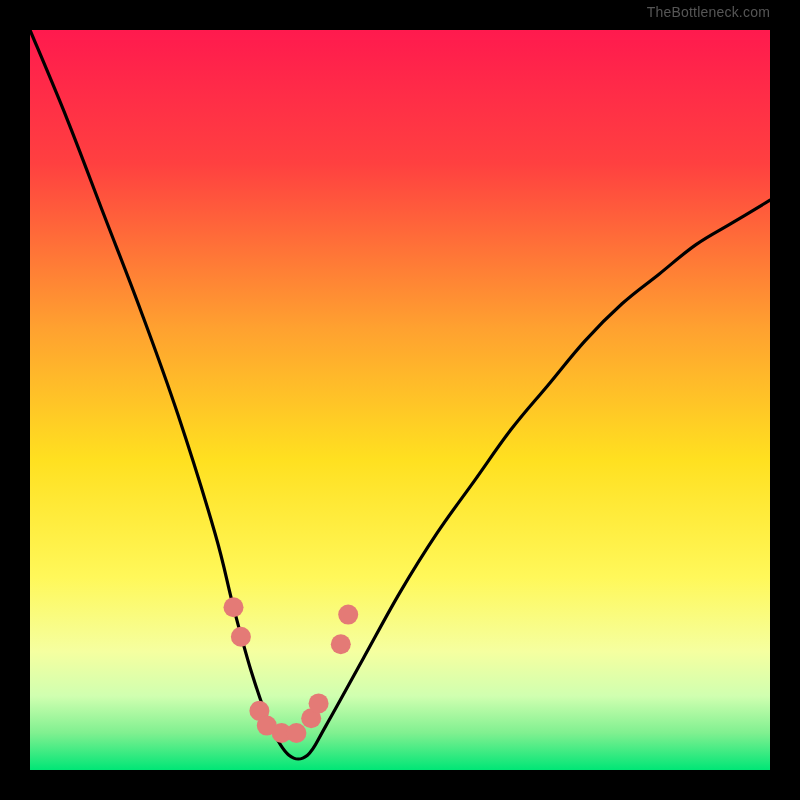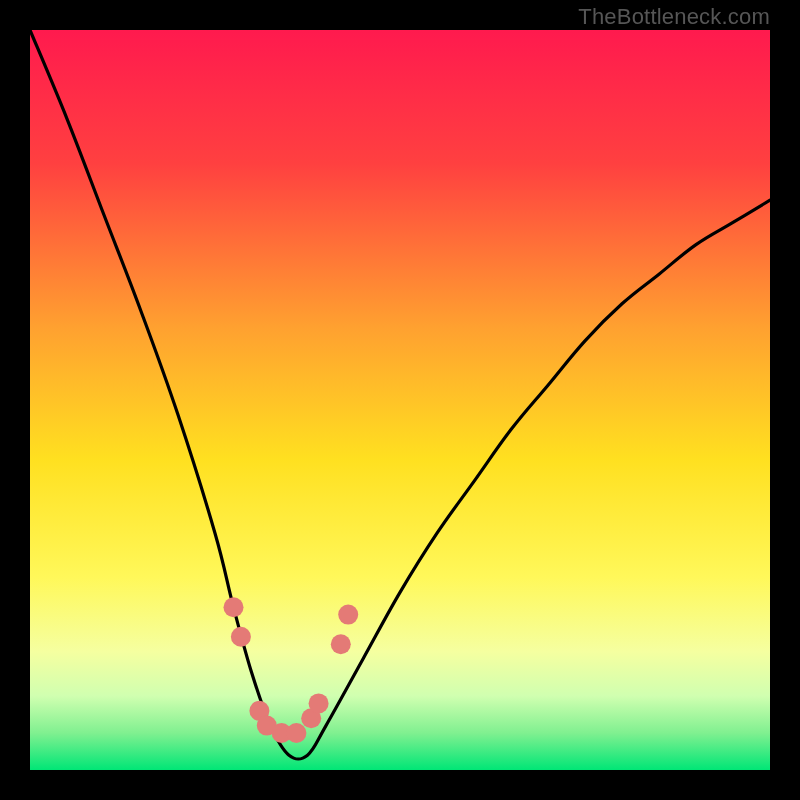--- a/index.html
+++ b/index.html
@@ -25,21 +25,21 @@
   }
   .gradient {
     position: absolute;
     inset: 0;
   }
   .watermark {
     position: absolute;
     top: 4px;
     right: 30px;
     font-family: Arial, Helvetica, sans-serif;
-    font-size: 22px;
+    font-size: 14px;
     color: #565656;
     letter-spacing: 0.2px;
     font-weight: 500;
   }
   svg.curve {
     position: absolute;
     inset: 0;
   }
 </style>
 </head>

